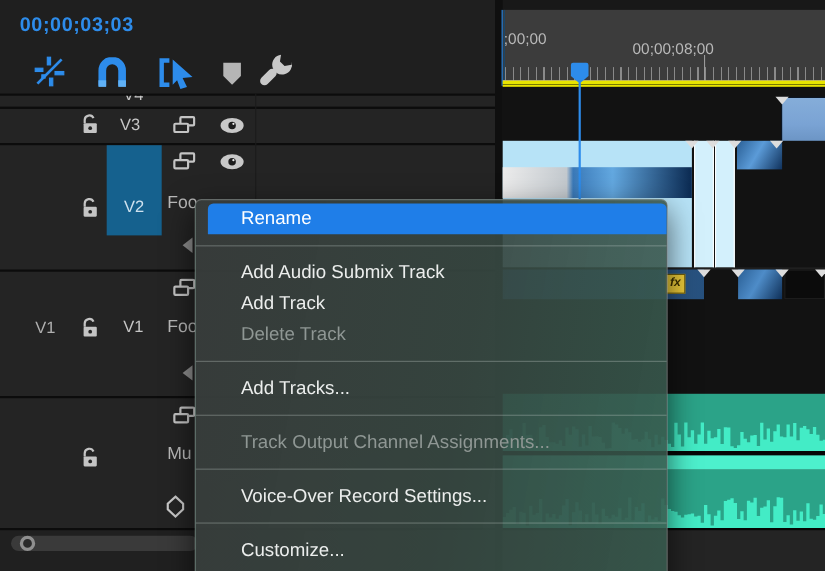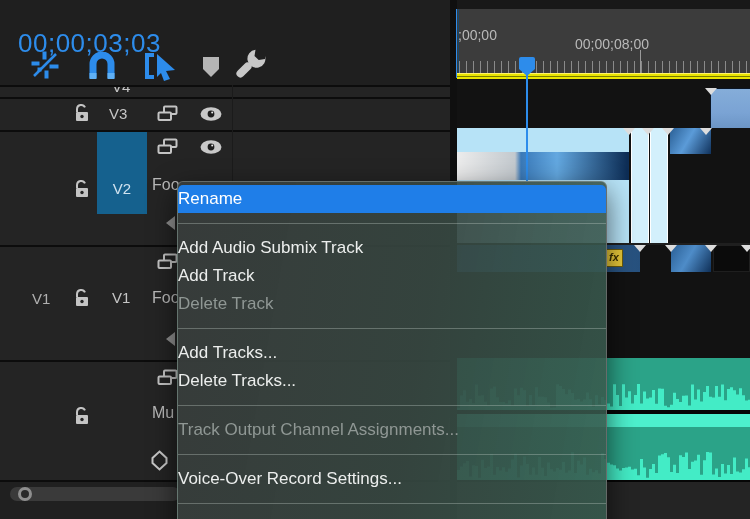--- a/index.html
+++ b/index.html
@@ -2,21 +2,21 @@
 <html style="--accent: #2d8ceb; --target_box: #15618e; --menu_highlight: #1f7ee8; --work_bar: #e8e400; --clip_light: #b7e3f7; --clip_light_bright: #d3f0fc; --audio_base: #2ba388; --waveform: #43ecc6; --audio_bright: #4df0cd; --fx_badge: #e9c93a;"><head>
 <meta charset="utf-8">
 <style>
   html,body{margin:0;background:#111;}
   #app{position:relative;width:750px;height:519px;overflow:hidden;background:#1f1f1f;
        font-family:"Liberation Sans",sans-serif;-webkit-font-smoothing:antialiased;}
   .abs{position:absolute;}
   
   .toolbar-area{left:0;top:0;width:450px;height:85px;background:#1f1f1f;}
   .topstrip{left:0;top:0;width:750px;height:9px;background:#181818;border-bottom:1px solid #2a2a2a;}
-  .timecode{left:18px;top:28px;font-size:26px;font-weight:400;color:var(--accent);letter-spacing:.5px;}
+  .timecode{left:18px;top:12px;font-size:18px;font-weight:700;color:var(--accent);letter-spacing:.5px;}
   .hdr-row{left:0;width:450px;background:#242424;border-top:2px solid #0c0c0c;}
   .rowlabel{font-size:15px;color:#c6c6c6;}
   .trackname{font-size:16px;color:#b9b9b9;}
   .patch{font-size:15px;color:#b0b0b0;}
   .tbox{background:var(--target_box);text-align:center;color:#cfe2ef;font-size:15px;}
   .collapse-tri{width:0;height:0;border-top:7px solid transparent;border-bottom:7px solid transparent;border-right:9px solid #8f8f8f;}
   .colline{left:232px;top:85px;width:1px;height:395px;background:#1b1b1b;}
   
   .tl-divider{left:450px;top:0;width:7px;height:519px;background:#0f0f0f;}
   .ruler{left:457px;top:9px;width:293px;height:64px;background:#3c3c3c;color:#b9b9b9;font-size:14px;}
@@ -32,21 +32,21 @@
   .fx{width:16px;height:16px;background:var(--fx_badge);border:1px solid #6d5c0c;color:#3c3000;
       font-size:11px;font-style:italic;font-weight:700;text-align:center;line-height:15px;}
   .playhead-line{background:var(--accent);}
   .audio-lane{background:var(--audio_base);}
   .audio-bright{background:var(--audio_bright);}
   
   .menu{left:177px;top:181px;width:430px;height:364px;border-radius:6px;
         background:linear-gradient(100deg,rgba(56,60,59,.96) 0%,rgba(54,70,64,.93) 55%,rgba(56,92,79,.88) 100%);
         border:1px solid rgba(140,146,143,.55);box-shadow:0 10px 28px rgba(0,0,0,.6);
         padding-top:3px;box-sizing:border-box;}
-  .mi{height:28px;line-height:28px;font-size:17px;color:#eceeed;white-space:nowrap;}
+  .mi{height:28px;line-height:28px;padding-left:30px;font-size:17px;color:#eceeed;white-space:nowrap;margin-left:11px;}
   .mi.hl{background:var(--menu_highlight);color:#fff;border-radius:5px 5px 0 0;}
   .mi.dis{color:#8f9794;}
   .msep{height:1px;margin:10px 0;background:rgba(195,205,200,.35);}
   
   .sb-track{left:10px;top:487px;width:170px;height:14px;background:#3a3a3a;border-radius:7px;}
   .sb-knob{left:18px;top:487px;width:14px;height:14px;border-radius:50%;border:3px solid #8f8f8f;background:#2a2a2a;box-sizing:border-box;}
   svg{display:block;}
 </style>
 </head>
 <body>
@@ -262,21 +262,20 @@
   </div>
 
   <div class="abs menu">
     <div class="mi hl">Rename</div>
     <div class="msep"></div>
     <div class="mi">Add Audio Submix Track</div>
     <div class="mi">Add Track</div>
     <div class="mi dis">Delete Track</div>
     <div class="msep"></div>
     <div class="mi">Add Tracks...</div>
-    <div class="mi">Delete Tracks...</div>
     <div class="msep"></div>
     <div class="mi dis">Track Output Channel Assignments...</div>
     <div class="msep"></div>
     <div class="mi">Voice-Over Record Settings...</div>
     <div class="msep"></div>
     <div class="mi">Customize...</div>
   </div>
 
 </div>
 

